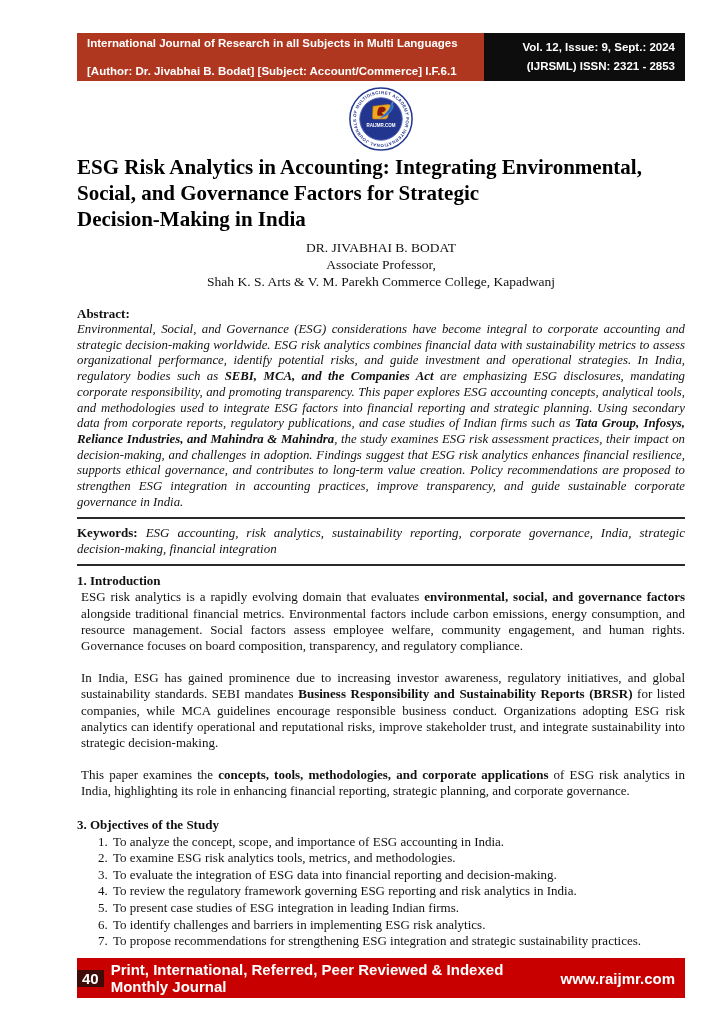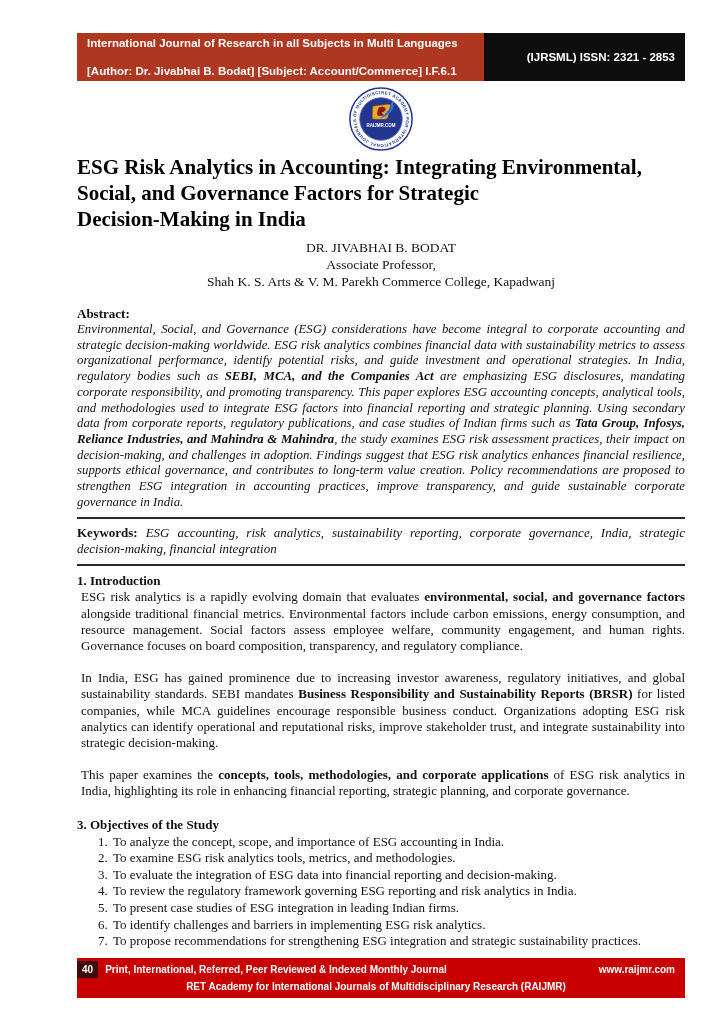--- a/index.html
+++ b/index.html
@@ -62,21 +62,21 @@
   ol.objectives {
     margin: 1px 0 14px 0; padding-left: 34px;
     font-size: 13px; line-height: 16.6px;
   }
   ol.objectives li { padding-left: 2px; }
 
   
   .footer {
     position: absolute; left: 77px; top: 958px; width: 608px; height: 40px;
     background: var(--footer-red, #c80000); color: #fff;
-    font-family: "Liberation Sans", sans-serif; font-weight: bold; font-size: 10px;
+    font-family: "Liberation Sans", sans-serif; font-weight: bold; font-size: 15px;
     box-sizing: border-box; padding: 3px 10px 3px 0;
   }
   .footer-line1 { display: flex; align-items: center; line-height: 17px; }
   .footer-pageno {
     background: var(--pagenum-bg, #3f0b08);
     padding: 0 5px; margin-right: 7px; line-height: 17px;
   }
   .footer-label { flex: 1; }
   .footer-site { text-align: right; }
   .footer-line2 { text-align: center; line-height: 17px; }
@@ -85,20 +85,21 @@
 <body>
 
 <div class="sheet">
 
   <div class="header">
     <div class="header-red">
       <div>International Journal of Research in all Subjects in Multi Languages</div>
       <div>[Author: Dr. Jivabhai B. Bodat] [Subject: Account/Commerce] I.F.6.1</div>
     </div>
     <div class="header-black">
+      <div>Vol. 12, Issue: 9, Sept.: 2024</div>
       <div>(IJRSML) ISSN: 2321 - 2853</div>
     </div>
   </div>
 
   <div class="logo-wrap">
     <svg viewBox="0 0 70 70">
       <circle cx="35" cy="35" r="33" fill="#ffffff" stroke="#23368f" stroke-width="1.6"></circle>
       <defs>
         <path id="ringPath" d="M 35,8.5 A 26.5,26.5 0 1 1 34.99,8.5"></path>
       </defs>

